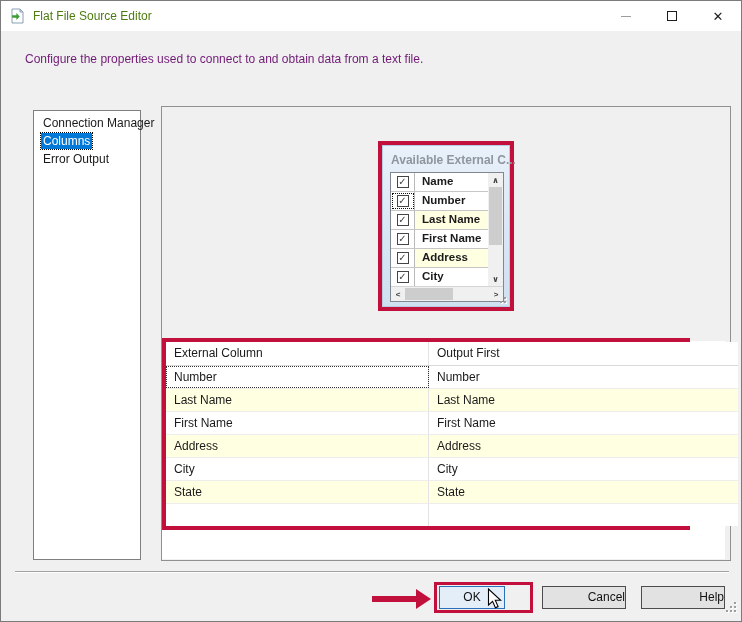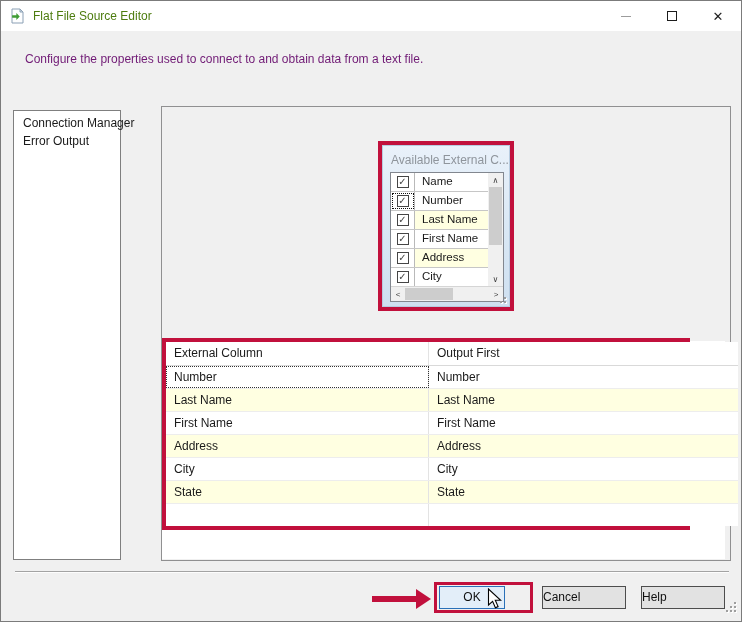--- a/index.html
+++ b/index.html
@@ -21,30 +21,30 @@
   .app-icon{margin-left:8px;width:17px;height:17px;display:inline-block;}
   .title-text{margin-left:7px;font-size:12px;color:#4d7c0f;}
   .caption-buttons{margin-left:auto;display:flex;height:30px;}
   .cap-btn{width:46px;height:30px;display:flex;align-items:center;justify-content:center;cursor:default;}
   .min-bar{width:10px;height:1px;background:#9c9c9c;}
   .max-box{width:10px;height:10px;border:1px solid #1c1c1c;background:transparent;}
   .close-glyph{font-size:13px;color:#1c1c1c;line-height:1;}
   
   .subtitle{position:absolute;left:24px;top:51px;color:#701a75;}
   
-  .nav-list{position:absolute;left:12px;top:109px;width:108px;height:450px;background:#fff;border:1px solid #7f7f7f;padding-top:3px;}
+  .nav-list{position:absolute;left:32px;top:109px;width:108px;height:450px;background:#fff;border:1px solid #7f7f7f;padding-top:3px;}
   .nav-item{padding:1px 0 1px 7px;line-height:16px;white-space:nowrap;}
   .nav-item-label{display:inline-block;padding:0 2px;}
   .nav-item.selected .nav-item-label{background:var(--selection-blue);color:#fff;outline:1px dotted #0b0b0b;outline-offset:0;}
   
   .right-panel{position:absolute;left:160px;top:105px;width:570px;height:455px;background:var(--dialog-bg);border:1px solid #909091;}
   .grid-bg{position:absolute;left:161px;top:340px;width:563px;height:218px;background:#ffffff;}
   
   .ext-annotation{position:absolute;left:377px;top:140px;width:136px;height:170px;border:4px solid var(--annotation-red);}
-  .mini-window{position:absolute;left:381px;top:144px;width:128px;height:162px;background:linear-gradient(180deg,#e9f1fa 0%,#d9e7f4 55%,#cfe0f0 100%);border:1px solid #b7cce0;}
+  .mini-window{position:absolute;left:381px;top:144px;width:128px;height:162px;background:linear-gradient(180deg,#e9f1fa 0%,#d9e7f4 55%,#cfe0f0 100%);border:1px solid #b7cce0;font-weight:bold;}
   .mini-title{position:absolute;left:8px;top:7px;color:#8f959c;white-space:nowrap;font-size:12px;}
   .mini-list{position:absolute;left:7px;top:26px;width:114px;height:130px;background:#fff;border:1px solid #82878f;}
   .mini-rows{position:absolute;left:0;top:0;width:97px;height:113px;display:flex;flex-direction:column;}
   .mini-row{flex:1;display:flex;border-bottom:1px solid #c6c6c6;}
   .mini-row:last-child{border-bottom:none;}
   .cb-cell{width:24px;display:flex;align-items:center;justify-content:center;border-right:1px solid #b9b9b9;background:#fff;}
   .cb-cell.focused{outline:1px dotted #111;outline-offset:-2px;}
   .checkbox{width:12px;height:12px;border:1px solid #454545;background:#fff;display:flex;align-items:center;justify-content:center;font-size:10px;line-height:1;color:#454545;}
   .mini-label{flex:1;padding-left:7px;line-height:17px;font-size:11.5px;white-space:nowrap;overflow:hidden;}
   .mini-row.hl .mini-label{background:var(--row-highlight-yellow);}
@@ -62,21 +62,21 @@
   .map-header{display:flex;height:24px;border-bottom:1px solid #d9d9d9;background:#fff;}
   .map-row{display:flex;height:23px;border-bottom:1px solid #ededed;background:#fff;}
   .map-row.hl{background:var(--row-highlight-yellow);}
   .map-row.empty{flex:1;border-bottom:none;}
   .cell-ext{width:263px;padding-left:8px;line-height:22px;border-right:1px solid #e3e3e3;white-space:nowrap;}
   .cell-out{flex:1;padding-left:8px;line-height:22px;white-space:nowrap;}
   .map-header .cell-ext,.map-header .cell-out{line-height:23px;}
   .cell-ext.focused{outline:1px dotted #333;outline-offset:-1px;}
   
   .separator{position:absolute;left:14px;top:570px;width:714px;height:2px;border-top:1px solid #a3a3a3;border-bottom:1px solid #fdfdfd;}
-  .btn{position:absolute;top:585px;width:84px;height:23px;background:#e2e2e2;border:1px solid #4d4d4d;text-align:left;line-height:21px;font-size:12px;color:#111;cursor:default;}
+  .btn{position:absolute;top:585px;width:84px;height:23px;background:#e2e2e2;border:1px solid #4d4d4d;text-align:right;line-height:21px;font-size:12px;color:#111;cursor:default;}
   .ok-annotation{position:absolute;left:433px;top:581px;width:99px;height:31px;border:3px solid var(--annotation-red);}
   .ok-btn{position:absolute;left:438px;top:585px;width:66px;height:23px;background:var(--ok-button-bg);border:1px solid var(--ok-button-border);text-align:center;line-height:21px;color:#111;}
   .cancel-btn{left:541px;}
   .help-btn{left:640px;}
   
   .arrow-shaft{position:absolute;left:371px;top:595px;width:46px;height:6px;background:var(--annotation-red);}
   .arrow-head{position:absolute;left:415px;top:588px;width:0;height:0;border-left:15px solid var(--annotation-red);border-top:10px solid transparent;border-bottom:10px solid transparent;}
   
   .cursor{position:absolute;left:486px;top:587px;width:15px;height:22px;}
   
@@ -107,20 +107,21 @@
       <div class="cap-btn">
           <span class="close-glyph">✕</span>
         </div>
     </div>
   </div>
 
   <div class="subtitle">Configure the properties used to connect to and obtain data from a text file.</div>
 
   <div class="nav-list">
     <div class="nav-item"><span class="nav-item-label">Connection Manager</span></div>
+    <div class="nav-item selected"><span class="nav-item-label">Columns</span></div>
     <div class="nav-item"><span class="nav-item-label">Error Output</span></div>
   </div>
 
   <div class="right-panel"></div>
   <div class="grid-bg"></div>
 
   <div class="ext-annotation"></div>
   <div class="mini-window">
     <div class="mini-title">Available External C...</div>
     <div class="mini-list">

